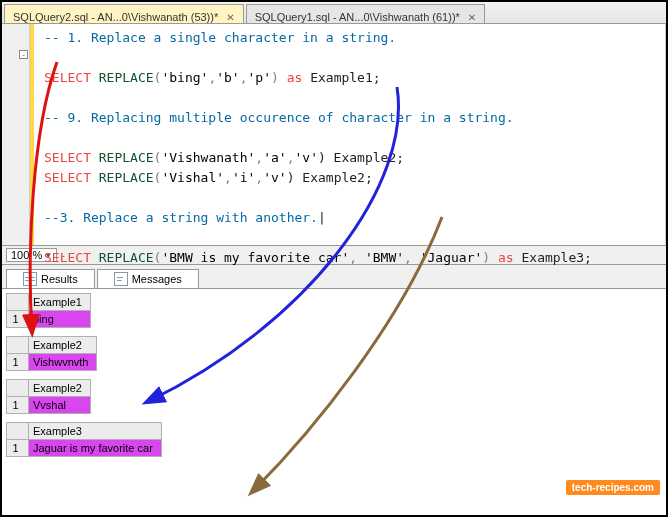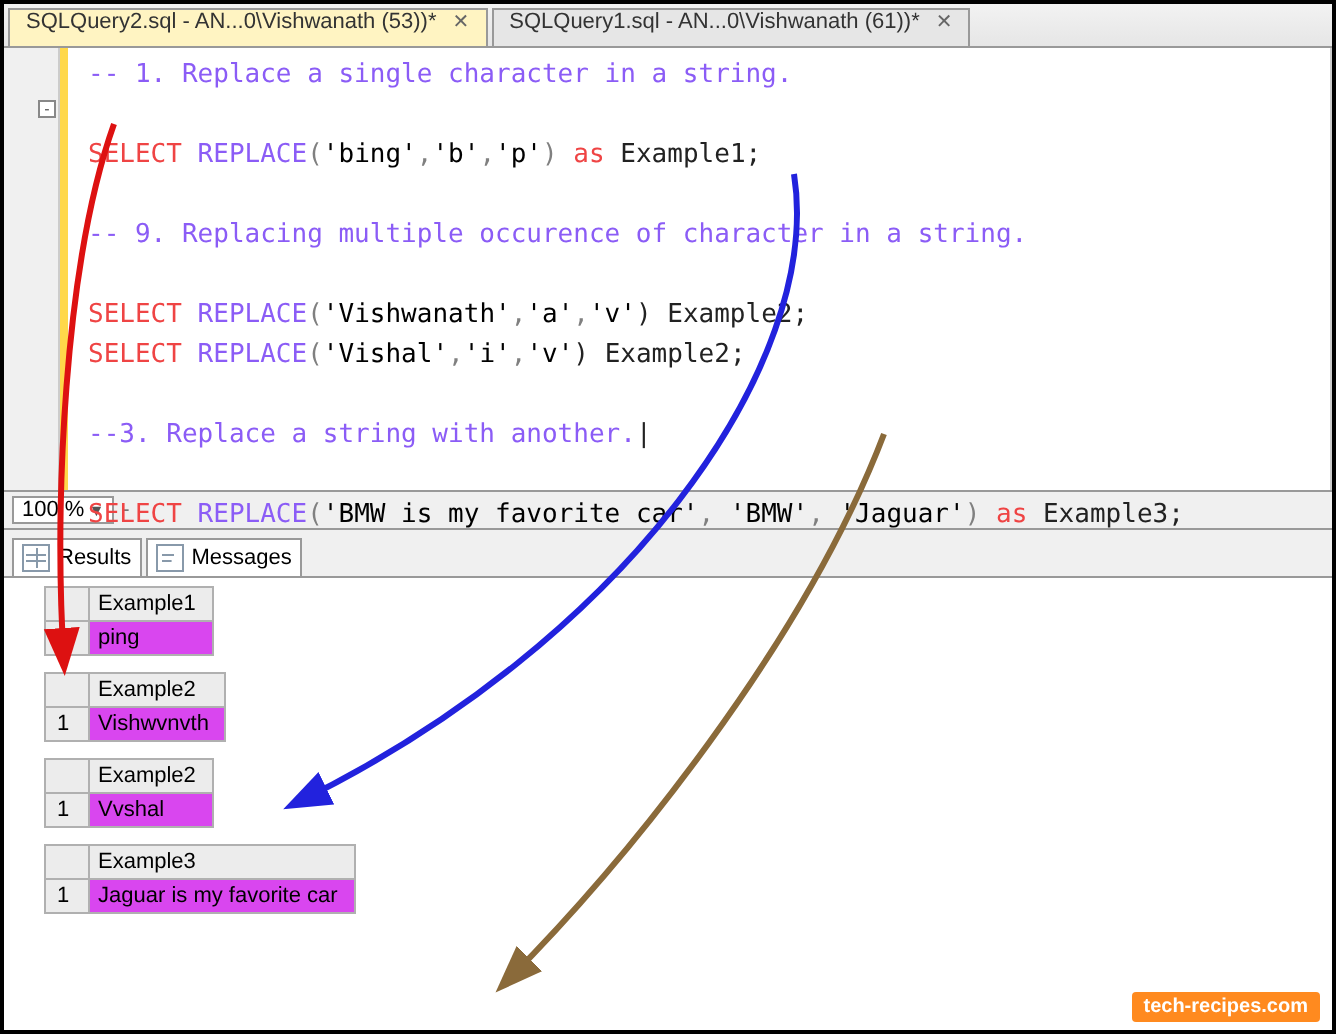--- a/index.html
+++ b/index.html
@@ -16,21 +16,21 @@
   .tabs {
     display: flex;
     background: linear-gradient(#f2f2f2, #e6e6e6);
     border-bottom: 1px solid #999;
     height: 22px;
     align-items: stretch;
     padding-left: 2px;
   }
   .tab {
     display: flex;
-    align-items: flex-start;
+    align-items: flex-end;
     padding: 0 8px;
     font-size: 11px;
     border: 1px solid #999;
     border-bottom: none;
     background: #e6e6e6;
     margin-right: 2px;
     margin-top: 2px;
     color: #333;
     cursor: pointer;
   }
@@ -72,23 +72,23 @@
     font-family: Consolas, monospace;
     font-size: 13px;
     line-height: 20px;
     padding: 4px 6px 4px 10px;
     white-space: pre;
     position: relative;
     border-left: 4px solid #ffd84a;
     border-right: 1px solid #ccc;
   }
   .kw { color: #ef4444; }
-  .fn { color: #8b5cf6; }
+  .fn { color: #14532d; }
   .str { color: #000000; }
-  .com { color: #8b5cf6; }
+  .com { color: #0369a1; }
   .silver { color: #808080; }
   .txt { color: #222; }
 
   .zoom-row {
     display: flex;
     align-items: center;
     height: 19px;
     background: #f0f0f0;
     border-bottom: 1px solid #999;
     font-size: 11px;
@@ -110,21 +110,21 @@
     height: 24px;
     background: #f0f0f0;
     border-bottom: 1px solid #999;
     align-items: end;
     padding-left: 4px;
     gap: 2px;
   }
   .rtab {
     display: flex;
     align-items: center;
-    padding: 2px 4px;
+    padding: 2px 16px;
     border: 1px solid #999;
     border-bottom: none;
     background: #fff;
     font-size: 11px;
     cursor: pointer;
   }
   .rtab .ric {
     width: 14px;
     height: 14px;
     margin-right: 4px;
@@ -156,21 +156,21 @@
       linear-gradient(#89a,#89a) 0 5px/60% 1px no-repeat,
       linear-gradient(#89a,#89a) 0 8px/70% 1px no-repeat;
   }
 
   .results-pane {
     overflow: auto;
     height: 215px;
     background: #fff;
   }
   .result-grid {
-    margin: 4px 0 8px 20px;
+    margin: 4px 0 8px 4px;
   }
   .result-grid table {
     border-collapse: collapse;
     font-size: 11px;
   }
   .result-grid th, .result-grid td {
     border: 1px solid #b0b0b0;
     padding: 2px 8px 2px 4px;
     text-align: left;
     background: #d946ef;
@@ -185,21 +185,21 @@
     width: 22px;
   }
   .result-grid .corner {
     background: #ececec;
     width: 22px;
   }
 
   .watermark {
     position: absolute;
     right: 6px;
-    bottom: 4px;
+    bottom: 20px;
     background: #ff8a1f;
     color: #fff;
     font-size: 10px;
     font-weight: bold;
     padding: 2px 6px;
     border-radius: 2px;
   }
 
   
   .anno { position:absolute; pointer-events:none; }

